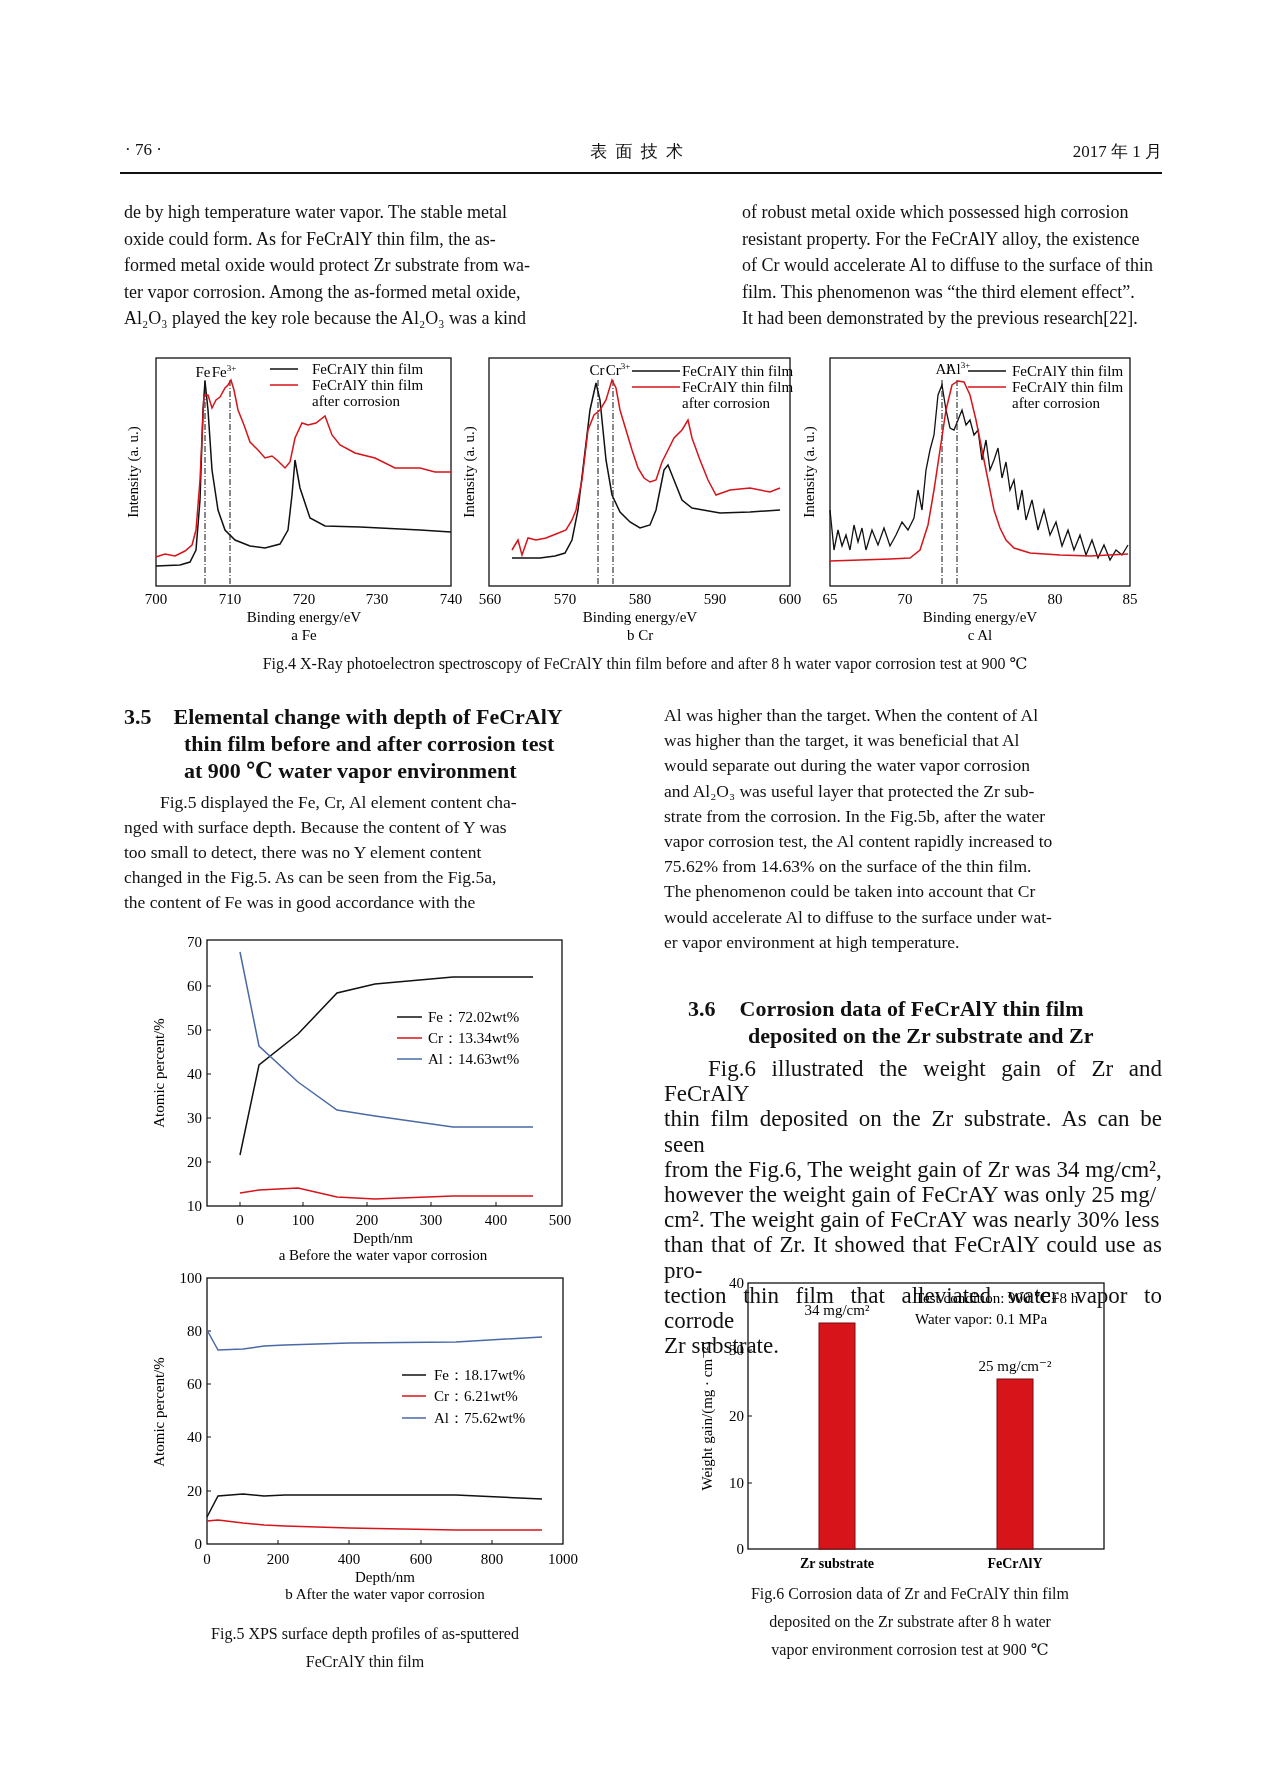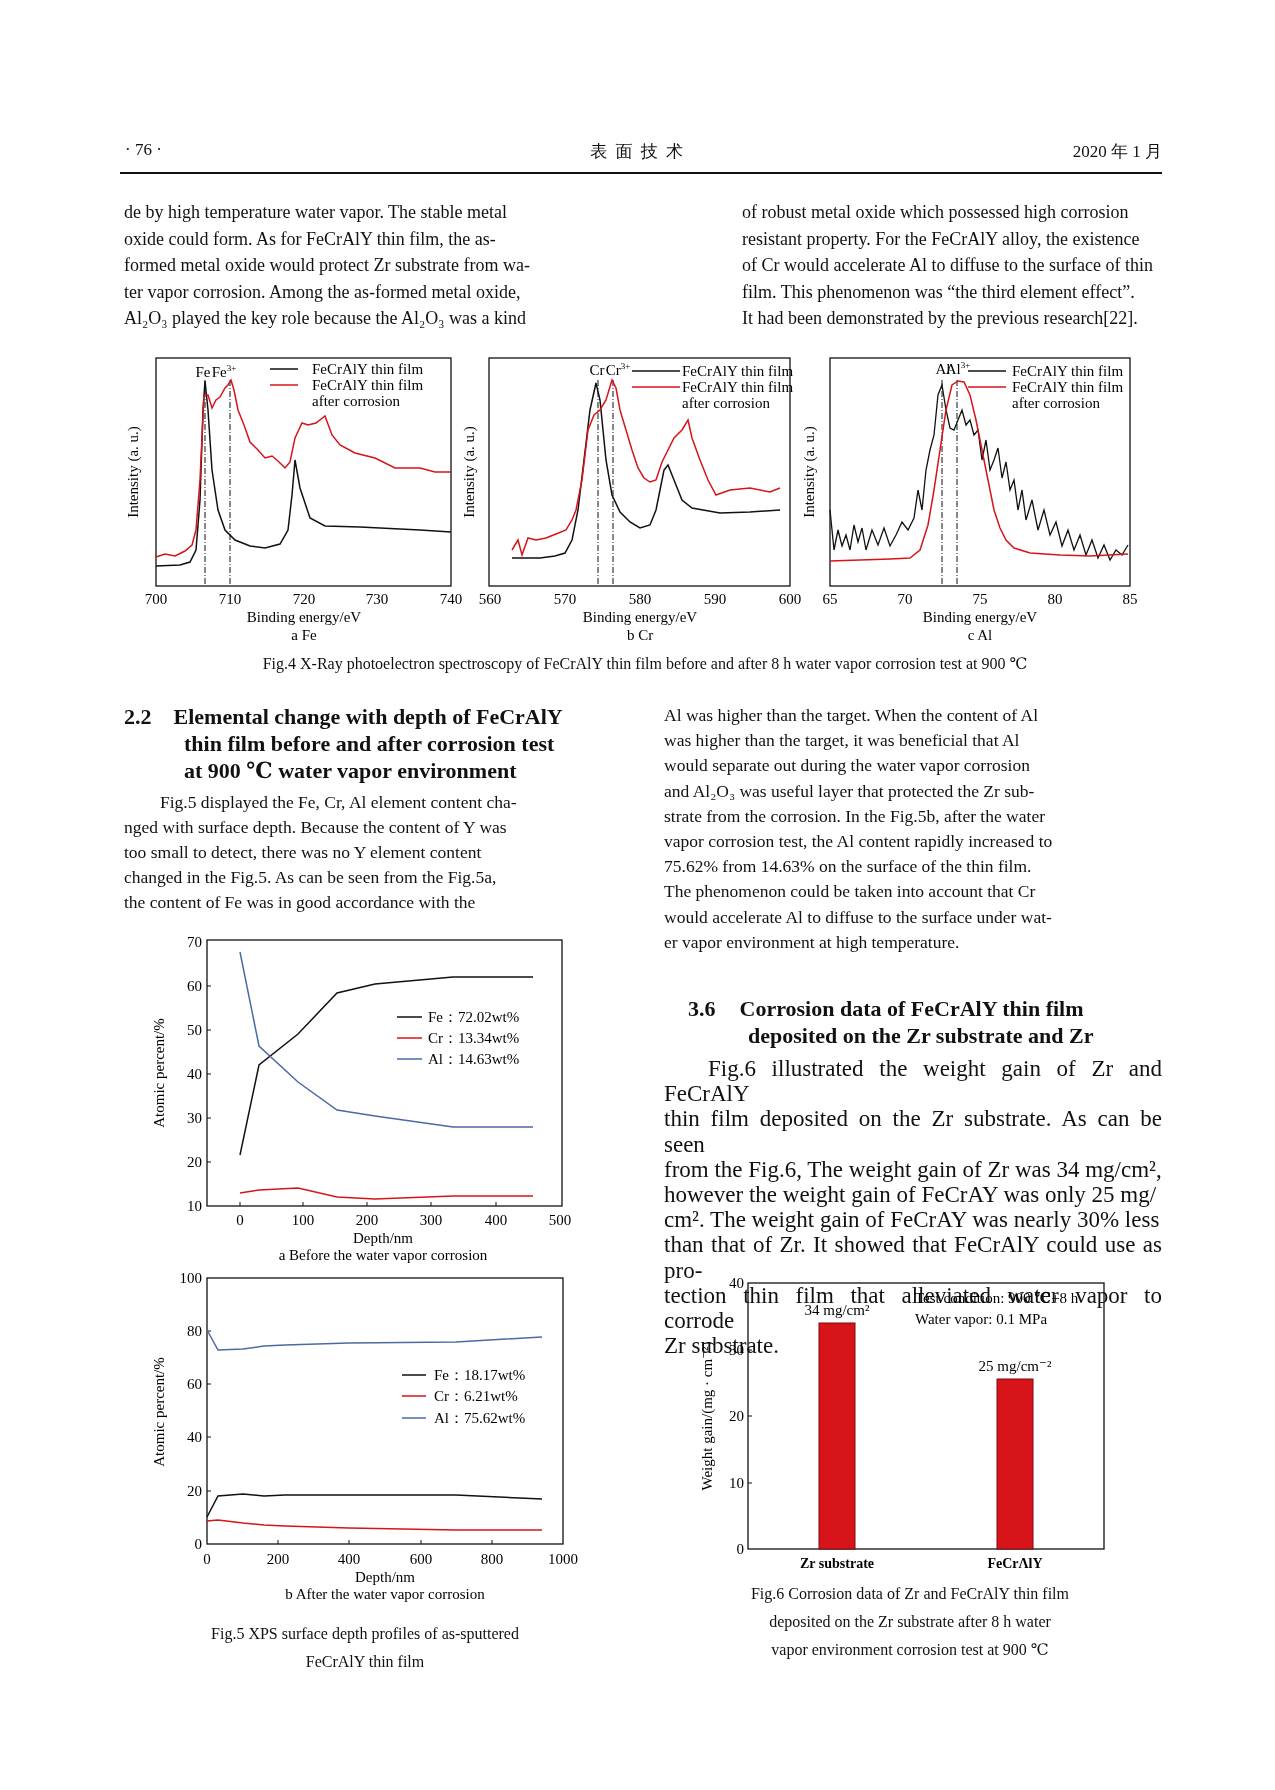--- a/index.html
+++ b/index.html
@@ -10,21 +10,21 @@
   .para{font-size:18px;line-height:26.5px;text-align:justify;text-align-last:left;}
   .h2{font-weight:bold;font-size:22px;line-height:27px;}
   .cap{font-size:16px;text-align:center;}
   svg text{font-family:"Liberation Serif","DejaVu Serif",serif;}
 </style>
 </head>
 <body>
 
 <div class="abs hdr" style="left:125px;">· 76 ·</div>
 <div class="abs hdr" style="left:0;width:1275px;text-align:center;letter-spacing:2px;">表  面  技  术</div>
-<div class="abs hdr" style="right:113px;">2020 年 1 月</div>
+<div class="abs hdr" style="right:113px;">2017 年 1 月</div>
 <div class="abs rule"></div>
 
 <div class="abs para" style="left:124px;top:199px;width:498px;">
   <div>de by high temperature water vapor. The stable metal</div>
   <div>oxide could form. As for FeCrAlY thin film, the as-</div>
   <div>formed metal oxide would protect Zr substrate from wa-</div>
   <div>ter vapor corrosion. Among the as-formed metal oxide,</div>
   <div>Al₂O₃ played the key role because the Al₂O₃ was a kind</div>
 </div>
 <div class="abs para" style="left:698px;top:199px;width:498px;margin-left:44px;">
@@ -108,21 +108,21 @@
     <line x1="168" y1="21" x2="206" y2="21" stroke="#111" stroke-width="1.5"></line>
     <line x1="168" y1="37" x2="206" y2="37" stroke="#d7141a" stroke-width="1.5"></line>
     <text x="212" y="26" font-size="15">FeCrAlY thin film</text>
     <text x="212" y="42" font-size="15">FeCrAlY thin film</text>
     <text x="212" y="58" font-size="15">after corrosion</text>
   </g>
 </svg>
 <div class="abs cap" style="left:120px;top:654px;width:1050px;">Fig.4 X-Ray photoelectron spectroscopy of FeCrAlY thin film before and after 8 h water vapor corrosion test at 900  ℃</div>
 
 <div class="abs h2" style="left:124px;top:703px;width:500px;">
-  <div><span>2.2</span><span style="display:inline-block;width:22px;"></span><span>Elemental change with depth of FeCrAlY</span></div>
+  <div><span>3.5</span><span style="display:inline-block;width:22px;"></span><span>Elemental change with depth of FeCrAlY</span></div>
   <div style="padding-left:60px;">thin film before and after corrosion test</div>
   <div style="padding-left:60px;">at 900  ℃  water vapor environment</div>
 </div>
 
 <div class="abs para" style="left:124px;top:790px;width:498px;font-size:17.5px;line-height:25px;">
   <div style="text-indent:36px;">Fig.5 displayed the Fe, Cr, Al element content cha-</div>
   <div>nged with surface depth. Because the content of Y was</div>
   <div>too small to detect, there was no Y element content</div>
   <div>changed in the Fig.5. As can be seen from the Fig.5a,</div>
   <div>the content of Fe was in good accordance with the</div>

